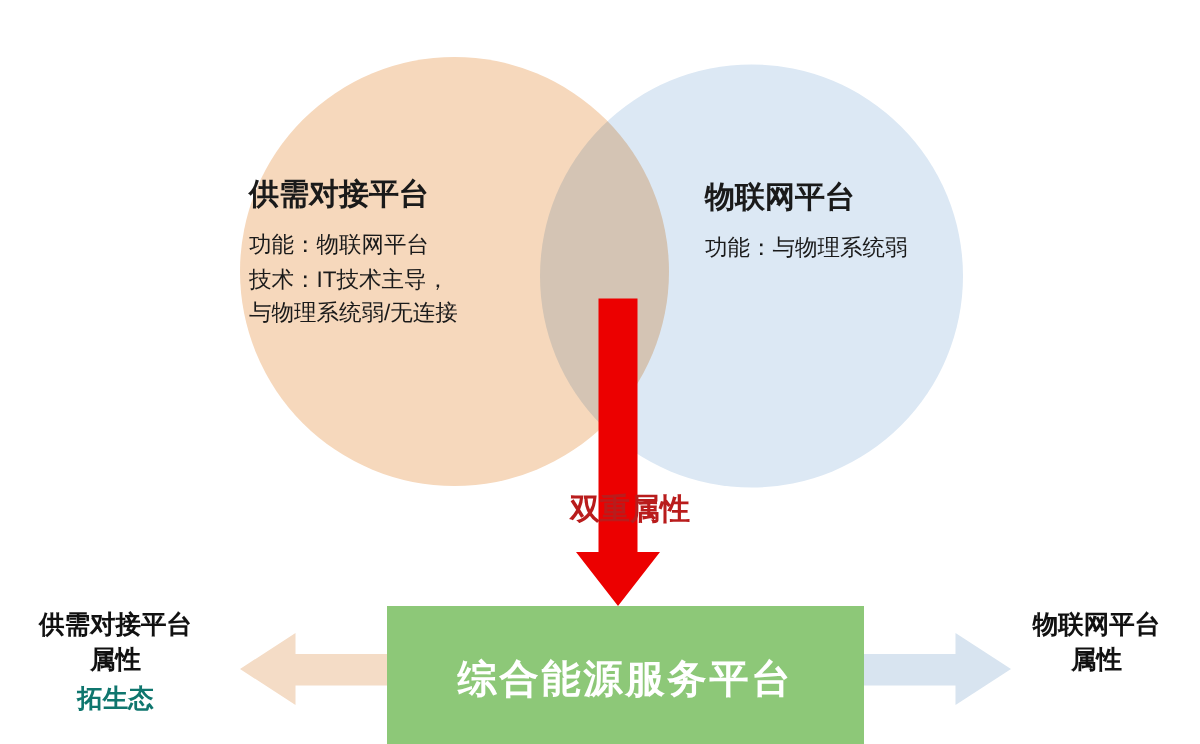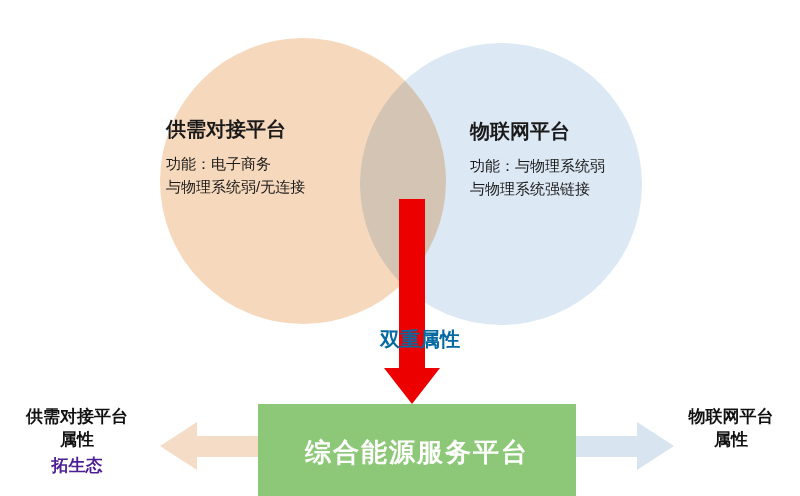--- a/index.html
+++ b/index.html
@@ -17,54 +17,54 @@
   .circle-text .title{font-size:20px;font-weight:bold;margin-bottom:10px;}
   .circle-text .line{font-size:15px;line-height:1.5;}
   .circle-text.left{left:166px;top:100px;width:190px;}
   .circle-text.right{left:470px;top:102px;width:200px;}
 
   
   .arrow-svg{position:absolute;left:0;top:0;width:800px;height:496px;z-index:4;pointer-events:none;}
 
   
   .dual-label{position:absolute;left:340px;top:310px;width:160px;text-align:center;
-              font-size:20px;font-weight:bold;color:#0369a1;z-index:5;}
+              font-size:20px;font-weight:bold;color:#b91c1c;z-index:5;}
 
   
   .center-box{position:absolute;left:258px;top:388px;width:318px;height:96px;
               background:#8DC878;z-index:5;display:flex;align-items:center;justify-content:center;}
   .center-box .label{font-size:26px;font-weight:bold;color:#ffffff;letter-spacing:2px;}
 
   
   .side-label{position:absolute;z-index:5;text-align:center;font-weight:bold;font-size:17px;
               color:#111;line-height:1.35;}
   .side-label.left{left:6px;top:390px;width:142px;}
   .side-label.right{left:664px;top:390px;width:134px;}
-  .side-label .hl{color:#4c1d95;margin-top:3px;}
+  .side-label .hl{color:#0f766e;margin-top:3px;}
 </style>
 </head>
 <body>
 
 <div class="stage">
 
   <div class="venn">
     <div class="circle left"></div>
     <div class="circle right"></div>
   </div>
 
   <div class="circle-text left">
     <div class="title">供需对接平台</div>
-    <div class="line">功能：电子商务</div>
+    <div class="line">功能：物联网平台</div>
+    <div class="line">技术：IT技术主导，</div>
     <div class="line">与物理系统弱/无连接</div>
   </div>
 
   <div class="circle-text right">
     <div class="title">物联网平台</div>
     <div class="line">功能：与物理系统弱</div>
-    <div class="line">与物理系统强链接</div>
   </div>
 
   <svg class="arrow-svg" viewBox="0 0 800 496">
 
     <polygon points="399,183 425,183 425,352 440,352 412,388 384,352 399,352" fill="#EC0000"></polygon>
 
     <polygon points="258,420 197,420 197,406 160,430 197,454 197,441 258,441" fill="#F4DCC6"></polygon>
 
     <polygon points="576,420 637,420 637,406 674,430 637,454 637,441 576,441" fill="#D8E4F0"></polygon>
   </svg>

